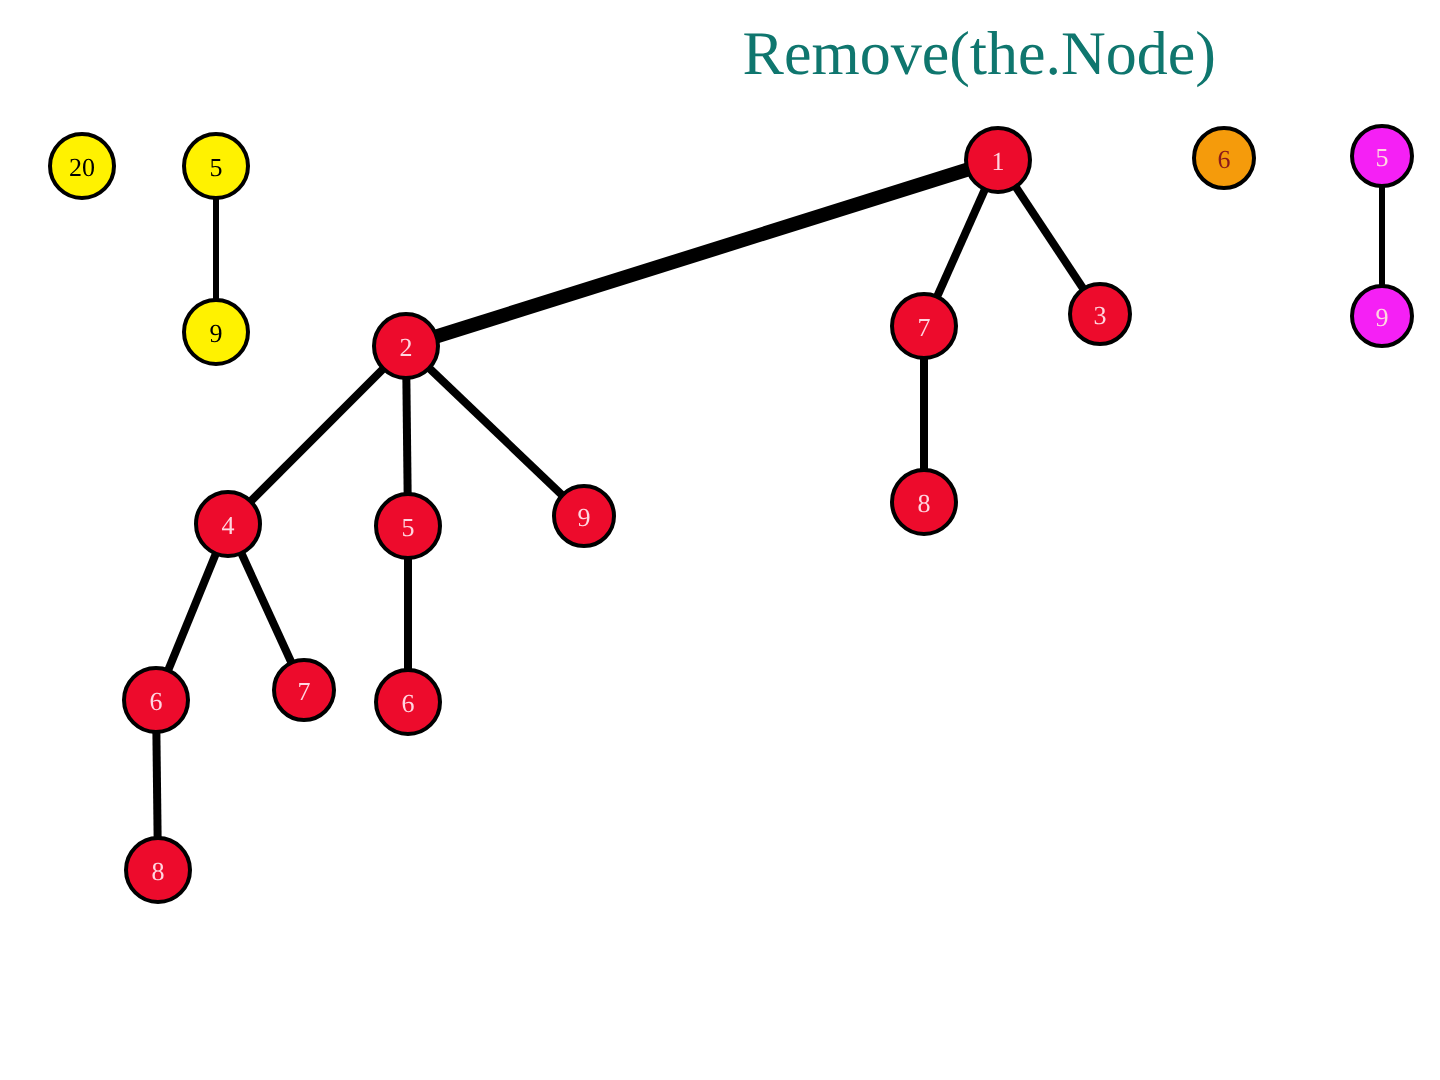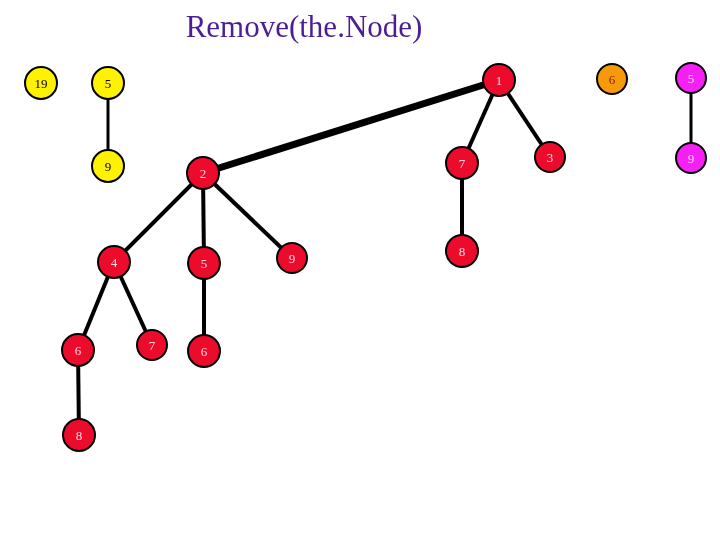--- a/index.html
+++ b/index.html
@@ -16,25 +16,25 @@
     width: 720px;
     height: 540px;
     background: #ffffff;
     overflow: hidden;
   }
   #title {
     position: absolute;
     left: 0;
     top: 8px;
     width: 608px;
-    text-align: center;
+    text-align: right;
     font-family: "Liberation Serif", serif;
     font-size: 31px;
     line-height: 38px;
-    color: #4c1d95;
+    color: #0f766e;
     letter-spacing: 0px;
     white-space: nowrap;
   }
   #graph-canvas {
     position: absolute;
     left: 0;
     top: 0;
     width: 720px;
     height: 540px;
   }
@@ -73,21 +73,21 @@
       <line x1="203" y1="173" x2="292" y2="258" stroke="#000000" stroke-width="4" stroke-linecap="butt"></line>
       <line x1="114" y1="262" x2="78" y2="350" stroke="#000000" stroke-width="4" stroke-linecap="butt"></line>
       <line x1="114" y1="262" x2="152" y2="345" stroke="#000000" stroke-width="4" stroke-linecap="butt"></line>
       <line x1="204" y1="263" x2="204" y2="351" stroke="#000000" stroke-width="4" stroke-linecap="butt"></line>
       <line x1="78" y1="350" x2="79" y2="435" stroke="#000000" stroke-width="4" stroke-linecap="butt"></line>
       <line x1="691" y1="78" x2="691" y2="158" stroke="#000000" stroke-width="3" stroke-linecap="butt"></line>
     </svg>
 
   <div id="nodes-layer">
       <div class="node" style="left: 24px; top: 66px; width: 34px; height: 34px; background: rgb(255, 242, 0); color: rgb(0, 0, 0); font-size: 13px; border-color: rgb(0, 0, 0);">
-        <span class="node-label">19</span>
+        <span class="node-label">20</span>
       </div>
       <div class="node" style="left: 91px; top: 66px; width: 34px; height: 34px; background: rgb(255, 242, 0); color: rgb(0, 0, 0); font-size: 13px; border-color: rgb(0, 0, 0);">
         <span class="node-label">5</span>
       </div>
       <div class="node" style="left: 91px; top: 149px; width: 34px; height: 34px; background: rgb(255, 242, 0); color: rgb(0, 0, 0); font-size: 13px; border-color: rgb(0, 0, 0);">
         <span class="node-label">9</span>
       </div>
       <div class="node" style="left: 482px; top: 63px; width: 34px; height: 34px; background: rgb(237, 11, 44); color: rgb(255, 214, 224); font-size: 13px; border-color: rgb(0, 0, 0);">
         <span class="node-label">1</span>
       </div>

